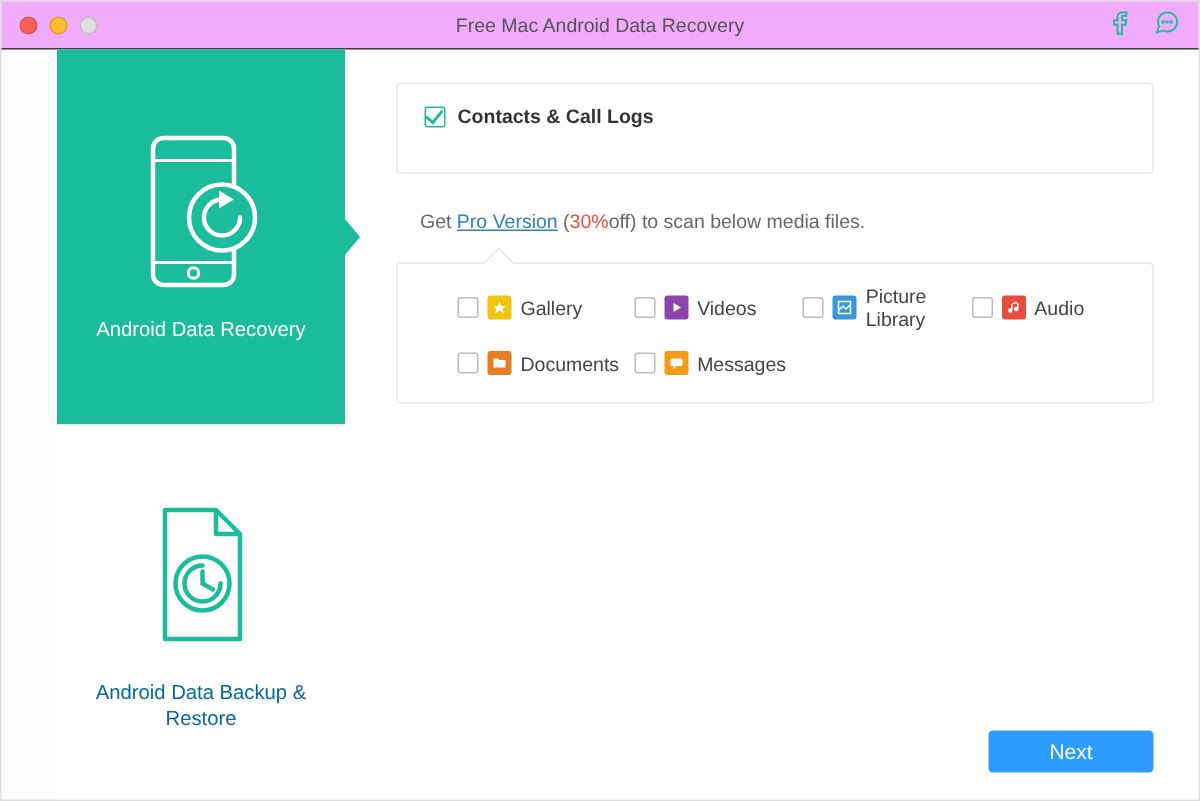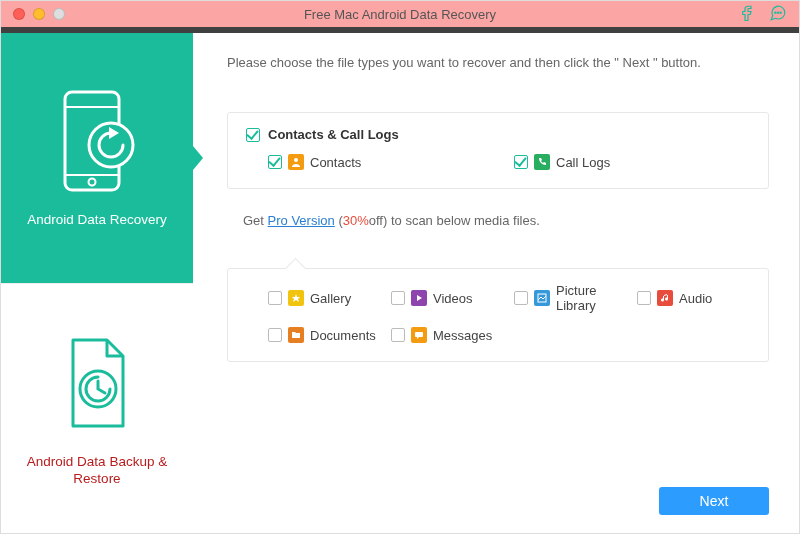--- a/index.html
+++ b/index.html
@@ -1,48 +1,48 @@
 <!DOCTYPE html>
 <html><head>
 <meta charset="utf-8">
 <style>
   * { box-sizing: border-box; margin: 0; padding: 0; font-family: -apple-system, "Helvetica Neue", Arial, sans-serif; }
   body { width: 800px; height: 534px; background: #fff; overflow: hidden; font-size: 13px; color: #555; }
   .window { width: 800px; height: 534px; border: 1px solid #ddd; position: relative; background: #fcfcfc; display: flex; flex-direction: column; }
 
   
-  .titlebar { height: 32px; display: flex; align-items: center; padding: 0 12px; background: #fca5a5; border-bottom: 6px solid #404040; position: relative; }
+  .titlebar { height: 32px; display: flex; align-items: center; padding: 0 12px; background: #f0abfc; border-bottom: 1px solid #404040; position: relative; }
   .traffic-lights { display: flex; gap: 8px; position: absolute; left: 12px; }
   .light { width: 12px; height: 12px; border-radius: 50%; border: 0.5px solid rgba(0,0,0,0.15); }
   .light.red { background: #ff5f56; }
   .light.yellow { background: #ffbd2e; }
   .light.green { background: #dedede; }
   .titlebar-title { margin: 0 auto; font-size: 13px; color: #555; }
   .titlebar-icons { position: absolute; right: 12px; display: flex; gap: 12px; align-items: center; }
   .titlebar-icons .icon-svg { width: 18px; height: 18px; stroke: #1bbc9b; fill: none; stroke-width: 1.6; }
 
   .body { flex: 1; display: flex; }
 
   
-  .sidebar { width: 192px; display: flex; flex-direction: column; }
+  .sidebar { width: 192px; display: flex; flex-direction: column; margin-left: 37px; }
   .side-item { flex: 1; display: flex; flex-direction: column; align-items: center; justify-content: center; padding: 10px; position: relative; }
   .side-item.active { background: #1bbc9b; color: #fff; }
-  .side-item.inactive { background: #fff; color: #b91c1c; border-top: 1px solid #eee; }
+  .side-item.inactive { background: #fff; color: #0369a1; border-top: 1px solid #eee; }
   .side-item .caret { position: absolute; right: -10px; top: 50%; width: 0; height: 0; transform: translateY(-50%); border-top: 12px solid transparent; border-bottom: 12px solid transparent; border-left: 10px solid #1bbc9b; display: none; }
   .side-item.active .caret { display: block; }
   .side-label { margin-top: 14px; font-size: 13.5px; font-weight: 500; text-align: center; line-height: 1.3; }
   .side-icon-wrap { width: 110px; height: 110px; display: flex; align-items: center; justify-content: center; }
   .phone-svg { width: 92px; height: 110px; }
   .file-svg { width: 80px; height: 100px; }
 
   
   .main { flex: 1; padding: 22px 30px 18px 34px; display: flex; flex-direction: column; background: #fff; }
   .instruction { font-size: 13px; color: #666; margin-bottom: 22px; }
 
-  .group-box { border: 1px solid #e7e7e7; border-radius: 3px; padding: 14px 18px 18px 18px; margin-bottom: 24px; position: relative; margin-top: 20px; }
+  .group-box { border: 1px solid #e7e7e7; border-radius: 3px; padding: 14px 18px 18px 18px; margin-bottom: 24px; position: relative; }
   .group-box.with-caret::before {
     content: ""; position: absolute; top: -8px; left: 60px;
     width: 14px; height: 14px; background: #fff;
     border-left: 1px solid #e7e7e7; border-top: 1px solid #e7e7e7;
     transform: rotate(45deg);
   }
   .group-title { font-weight: 700; color: #333; font-size: 13px; margin-bottom: 12px; display: flex; align-items: center; gap: 8px; }
   .group-grid { display: grid; grid-template-columns: repeat(4, 1fr); row-gap: 14px; column-gap: 10px; padding-left: 22px; }
   .two-col .group-grid { grid-template-columns: repeat(2, 1fr); }
 
@@ -125,48 +125,26 @@
             <circle cx="41" cy="55" r="18" fill="none" stroke="#1bbc9b" stroke-width="3"></circle>
             <path d="M41 43 a12 12 0 1 0 12 12" fill="none" stroke="#1bbc9b" stroke-width="3" stroke-linecap="round"></path>
             <polyline points="41,47 41,55 48,59" fill="none" stroke="#1bbc9b" stroke-width="3" stroke-linecap="round"></polyline>
           </svg>
         </div>
         <div class="side-label">Android Data Backup &amp; Restore</div>
       </div>
     </div>
 
     <div class="main">
-      <div class="instruction">Please choose the file types you want to recover and then click the " Next " button.</div>
 
       <div class="group-box two-col">
         <div class="group-title">
           <span class="chk checked"></span>
           <span>Contacts &amp; Call Logs</span>
         </div>
-        <div class="group-grid">
-          <div class="opt">
-            <span class="chk checked"></span>
-            <span class="modicon c-orange">
-                <svg viewBox="0 0 10 10">
-                  <circle cx="5" cy="3" r="2"></circle>
-                  <path d="M1 10c0-2 2-3 4-3s4 1 4 3z"></path>
-                </svg>
-              </span>
-            <span>Contacts</span>
-          </div>
-          <div class="opt">
-            <span class="chk checked"></span>
-            <span class="modicon c-green">
-                <svg viewBox="0 0 10 10">
-                  <path d="M2 1c0 4 3 7 7 7l0-2-2-1-1 1c-1-1-2-2-2-2l1-1-1-2z"></path>
-                </svg>
-              </span>
-            <span>Call Logs</span>
-          </div>
-        </div>
       </div>
 
       <div class="pro-line">
         <span>Get </span><a class="pro-link">Pro Version</a><span> (</span><span class="pro-off">30%</span><span>off) to scan below media files.</span>
       </div>
 
       <div class="group-box with-caret">
         <div class="group-grid">
           <div class="opt">
             <span class="chk"></span>

